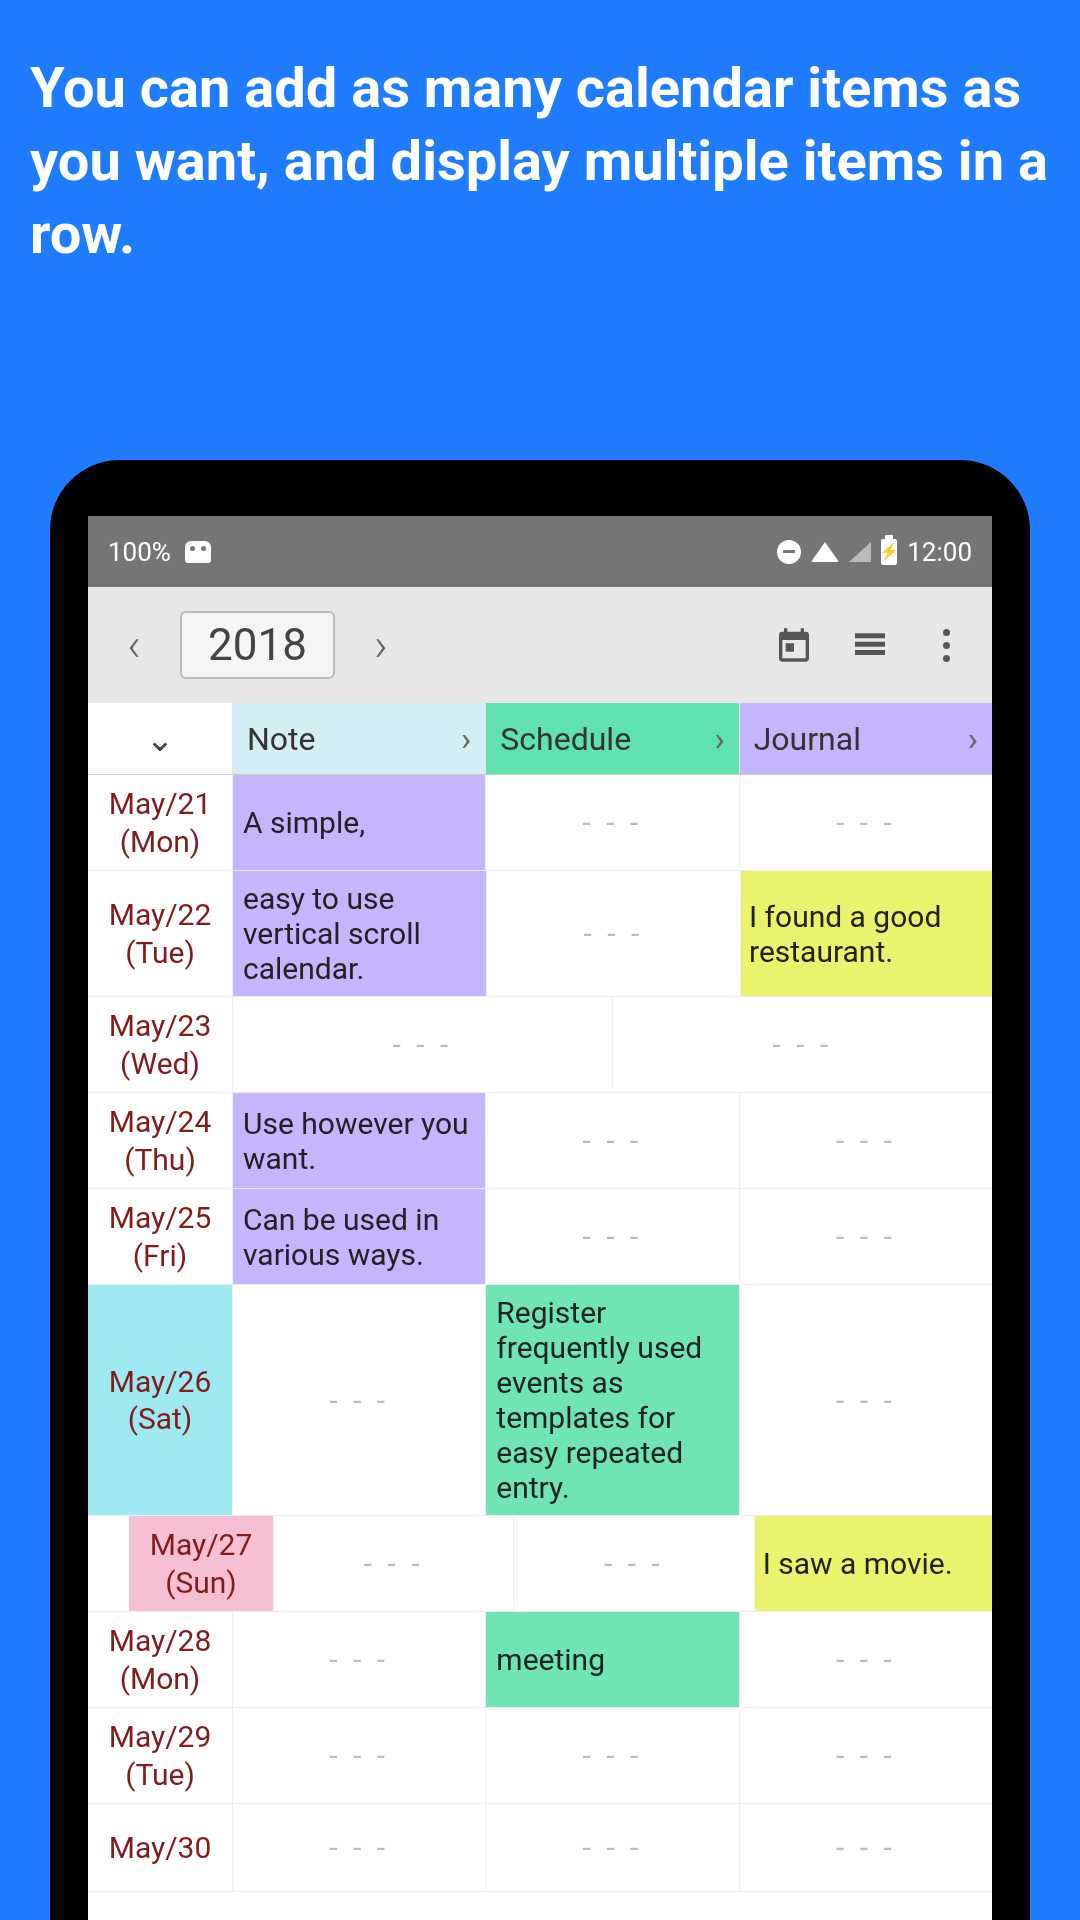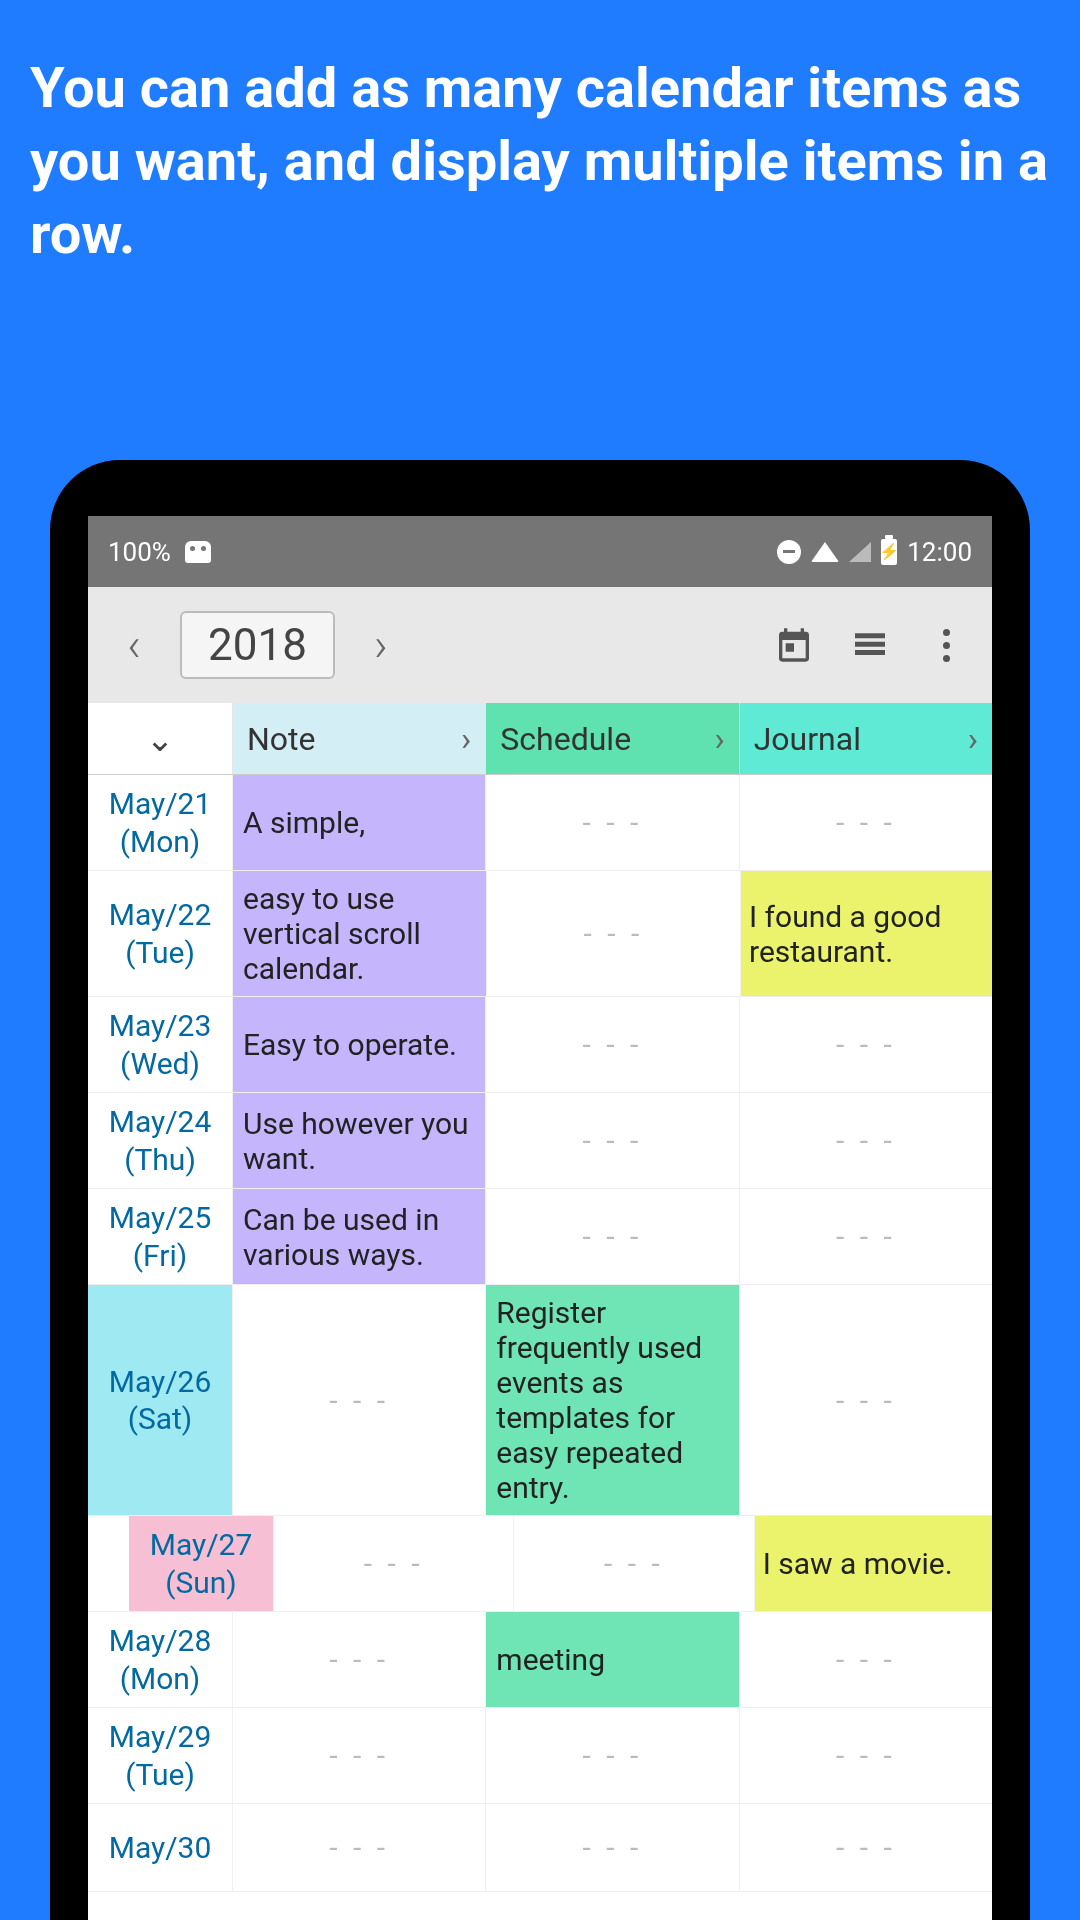--- a/index.html
+++ b/index.html
@@ -92,27 +92,27 @@
   }
   .hcell{
     display:flex;align-items:center;justify-content:space-between;
     padding:0 14px;font-size:32px;color:#333;
     border-left:1px solid #e5e5e5;
   }
   .hcell:first-child{justify-content:center;border-left:none;}
   .h-date{width:144px;background:#fff;}
   .h-note{flex:1;background:#D3EEF5;gap:31px;}
   .h-sched{flex:1;background:#5FE1B0;}
-  .h-journal{flex:1;background:#5eead4;}
+  .h-journal{flex:1;background:#c4b5fd;}
   .h-chev{color:#666;font-size:34px;}
   .drop-chev{font-size:34px;color:#444;}
   .table{}
   .row{display:flex;min-height:88px;border-bottom:1px solid #eee;}
   .cell{padding:10px 10px;font-size:30px;color:#222;display:flex;align-items:center;border-left:1px solid #f0f0f0;}
-  .cell-date{width:144px;flex-direction:column;justify-content:center;align-items:center;text-align:center;line-height:1.25;border-left:none;font-size:30px;color:#0369a1;background:#fff;}
+  .cell-date{width:144px;flex-direction:column;justify-content:center;align-items:center;text-align:center;line-height:1.25;border-left:none;font-size:30px;color:#7f1d1d;background:#fff;}
   .cell-note{flex:1;}
   .cell-sched{flex:1;}
   .cell-journal{flex:1;}
   .note-fill{background:#c4b5fd;}
   .sched-fill{background:#6FE4B5;}
   .journal-fill{background:#EAF36B;padding-left:8px;}
   .sat-date{background:#9FE9F3;}
   .sun-date{background:#F6BFD4;margin-left:41px;}
   .empty{color:#bbb;justify-content:center;letter-spacing:4px;}
   .cell-date .d1{white-space:nowrap;}
@@ -203,21 +203,20 @@
           </div>
           <div class="cell cell-note note-fill">easy to use vertical scroll calendar.</div>
           <div class="cell cell-sched empty">- - -</div>
           <div class="cell cell-journal journal-fill">I found a good restaurant.</div>
         </div>
         <div class="row">
           <div class="cell cell-date">
             <div class="d1">May/23</div>
             <div class="d2">(Wed)</div>
           </div>
-          <div class="cell cell-note note-fill">Easy to operate.</div>
           <div class="cell cell-sched empty">- - -</div>
           <div class="cell cell-journal empty">- - -</div>
         </div>
         <div class="row">
           <div class="cell cell-date">
             <div class="d1">May/24</div>
             <div class="d2">(Thu)</div>
           </div>
           <div class="cell cell-note note-fill">Use however you want.</div>
           <div class="cell cell-sched empty">- - -</div>

